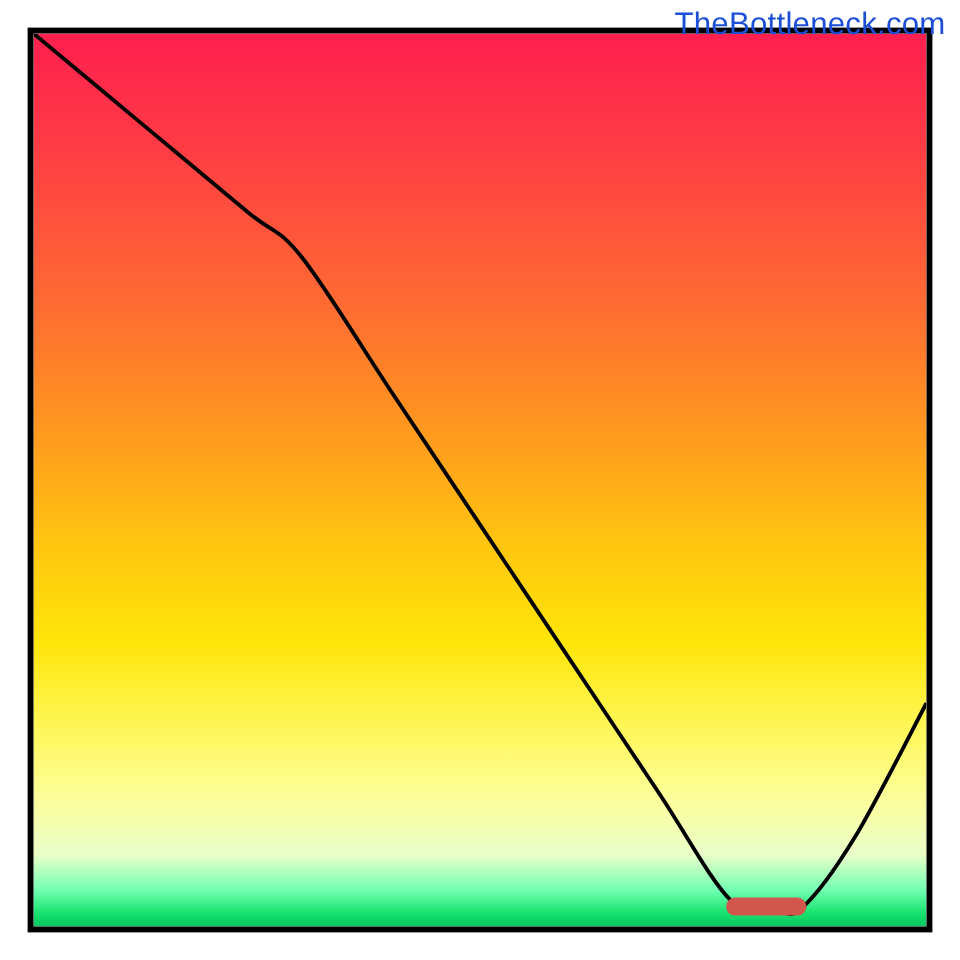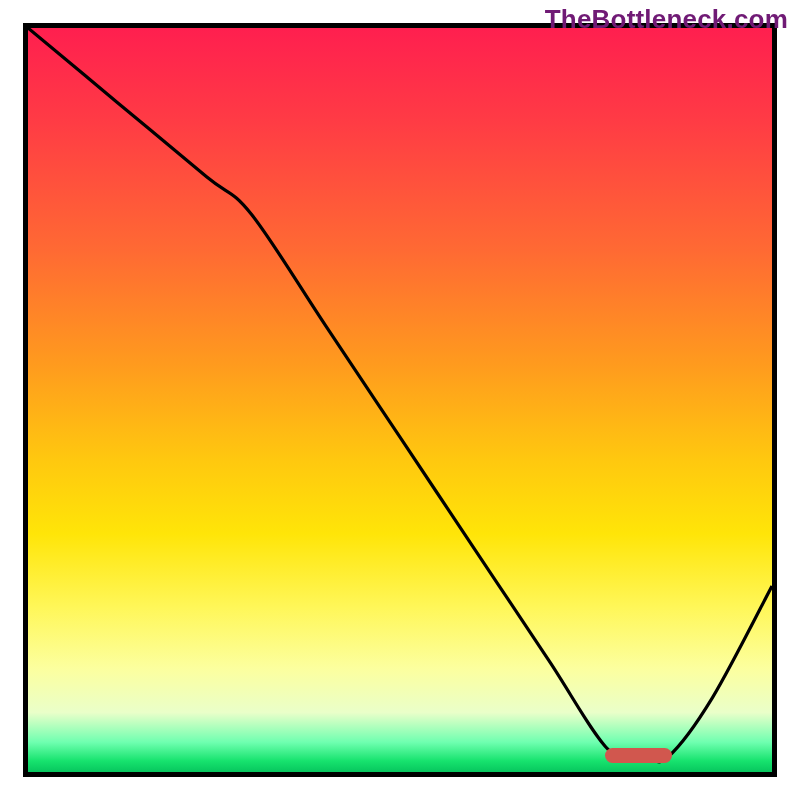--- a/index.html
+++ b/index.html
@@ -13,22 +13,22 @@
   .chart-container {
     position: relative;
     width: 800px;
     height: 800px;
   }
   .watermark {
     position: absolute;
     top: 4px;
     right: 12px;
     font-size: 26px;
-    font-weight: 700;
-    color: #701a75;
+    font-weight: 400;
+    color: #1d4ed8;
     letter-spacing: 0.2px;
     z-index: 10;
   }
   .plot-frame {
     position: absolute;
     left: 23px;
     top: 23px;
     width: 754px;
     height: 754px;
     border: 5px solid #000;

